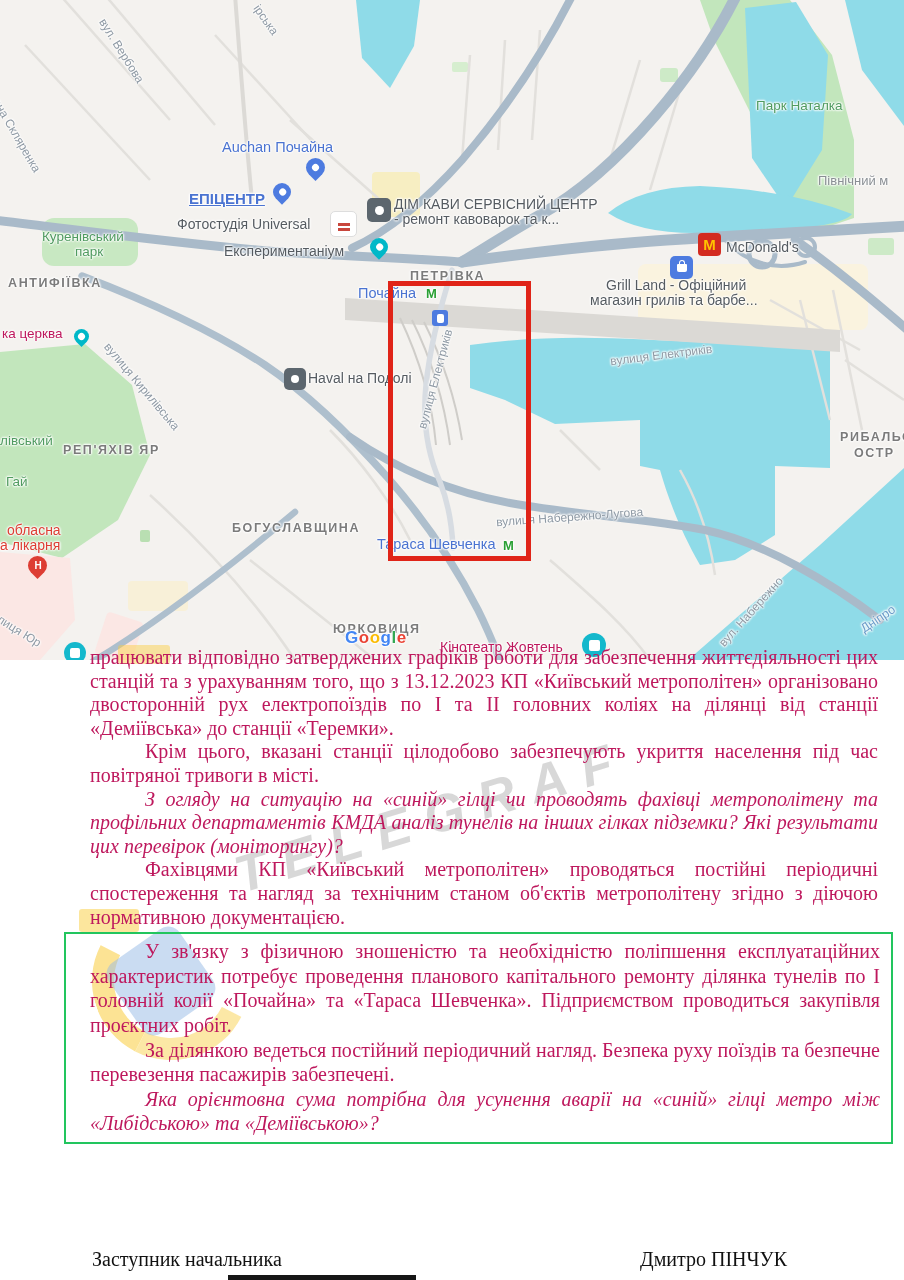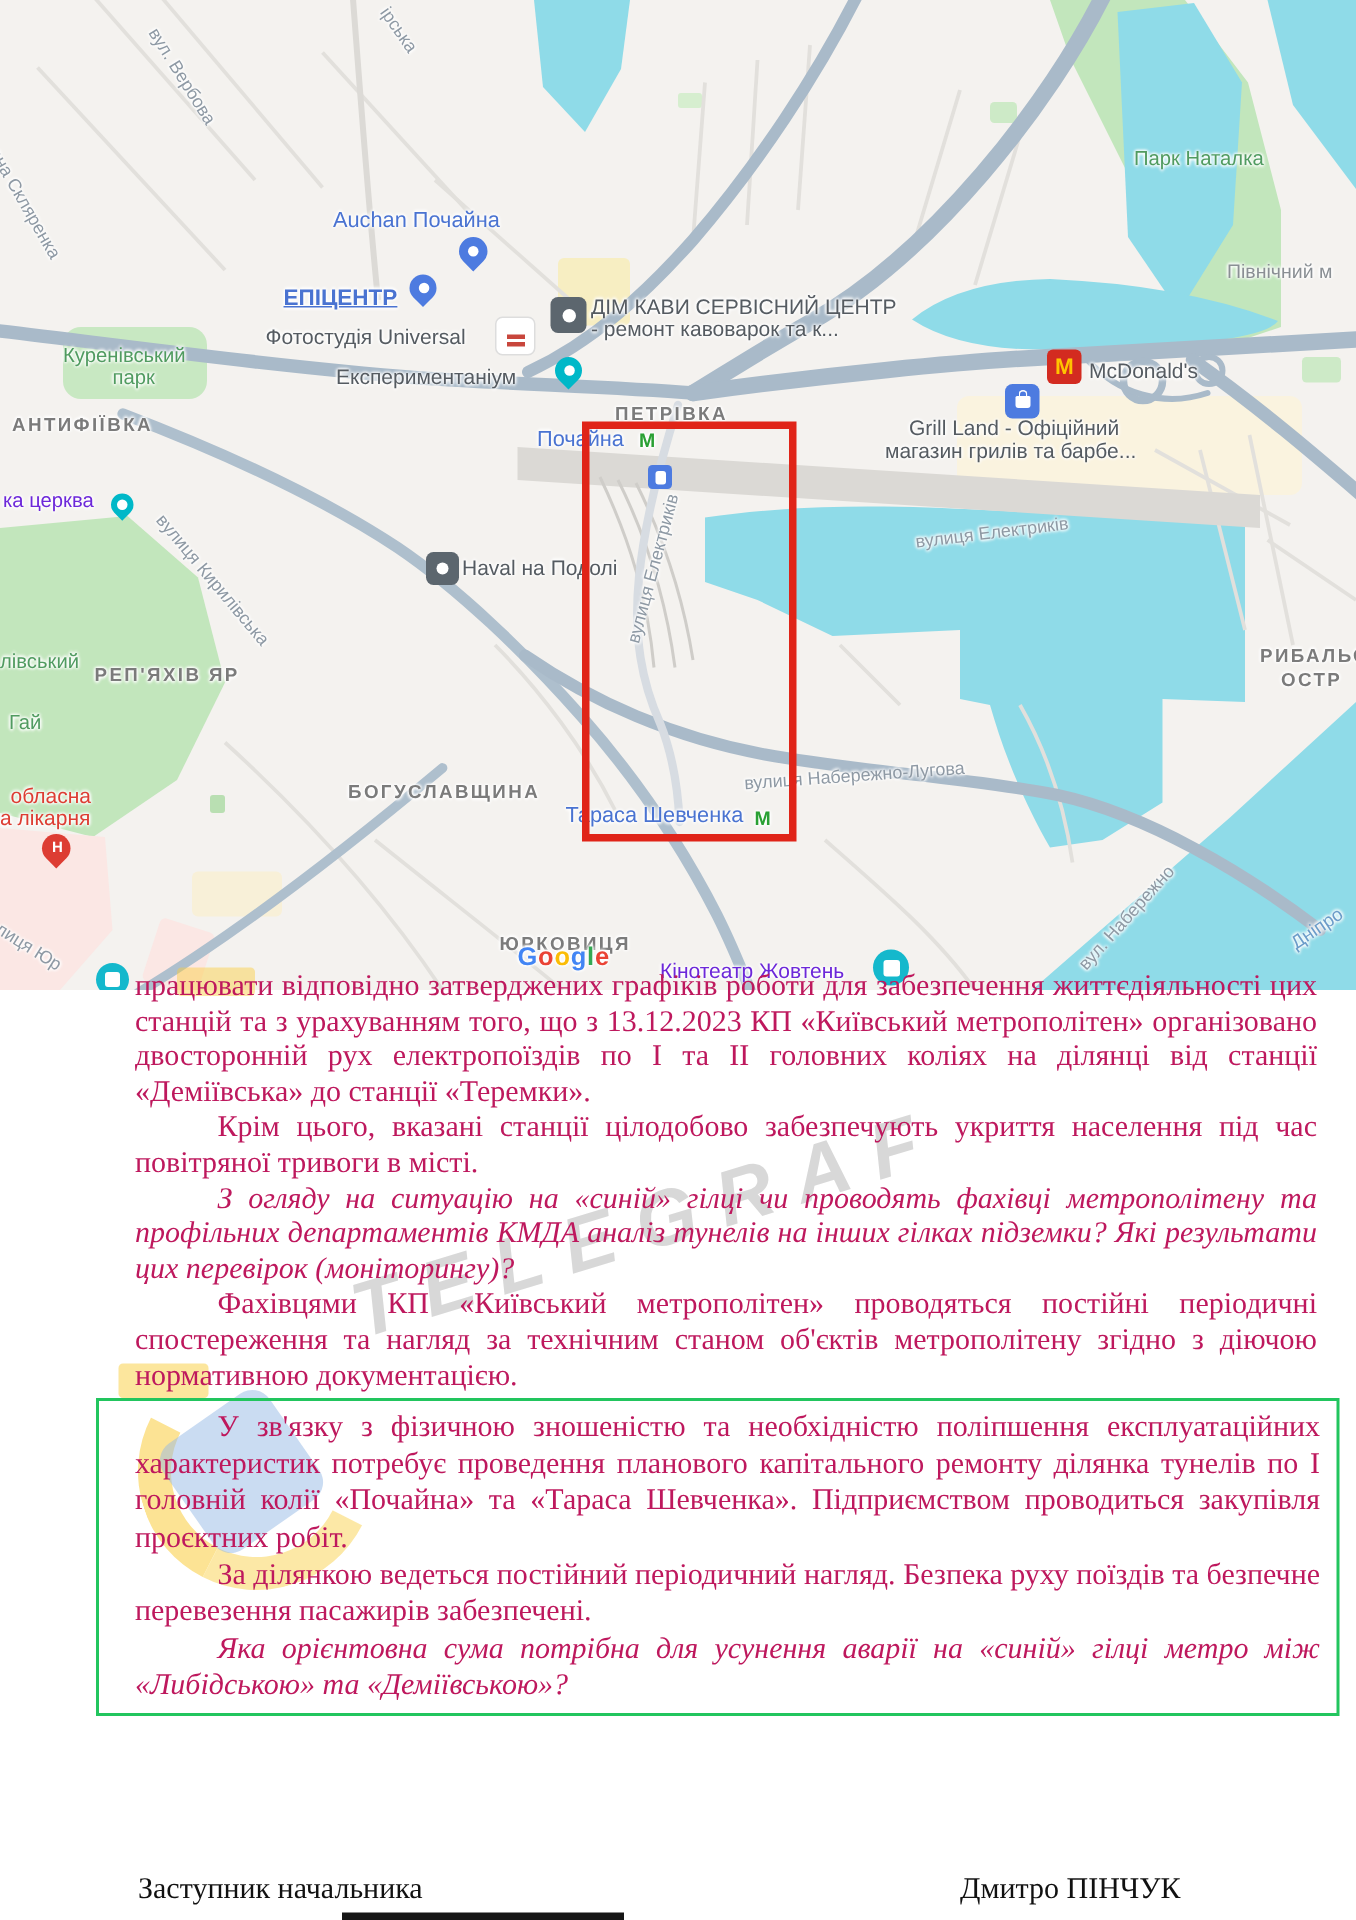--- a/index.html
+++ b/index.html
@@ -8,21 +8,21 @@
   
   #map{position:absolute;left:0;top:0;width:904px;height:660px;overflow:hidden;background:#f4f2ef;}
   #map svg{position:absolute;left:0;top:0;}
   .ml{position:absolute;white-space:nowrap;z-index:3;
       text-shadow:0 1px 2px #fff,0 -1px 2px #fff,1px 0 2px #fff,-1px 0 2px #fff;}
   .l-area{font-size:12.5px;letter-spacing:1.6px;color:#7b7b7b;font-weight:600;}
   .l-street{font-size:12px;color:#8e99a4;font-weight:500;}
   .l-poi{font-size:14px;color:#555b61;font-weight:500;}
   .l-blue{font-size:14.5px;color:#4a73d1;font-weight:500;}
   .l-blue-b{font-size:15px;color:#4a73d1;font-weight:700;}
-  .l-teal{font-size:13.5px;color:#6d28d9;font-weight:500;}
+  .l-teal{font-size:13.5px;color:#be185d;font-weight:500;}
   .l-green{font-size:13.5px;color:#509b60;font-weight:500;}
   .l-red{font-size:14px;color:#dd3d33;font-weight:400;}
   .l-gray{font-size:13px;color:#8a8f94;font-weight:500;}
   .l-water{font-size:12.5px;color:#6b9cc9;font-weight:500;}
   
   .pin{position:absolute;z-index:3;border-radius:50% 50% 50% 0;transform:rotate(-45deg);}
   .pin .dot{position:absolute;left:50%;top:50%;width:7px;height:7px;margin:-3.5px 0 0 -3.5px;
             background:#fff;border-radius:50%;}
   .sq{position:absolute;z-index:3;border-radius:5px;display:flex;align-items:center;justify-content:center;}
   .redrect{position:absolute;z-index:6;border:5px solid #e02418;}

